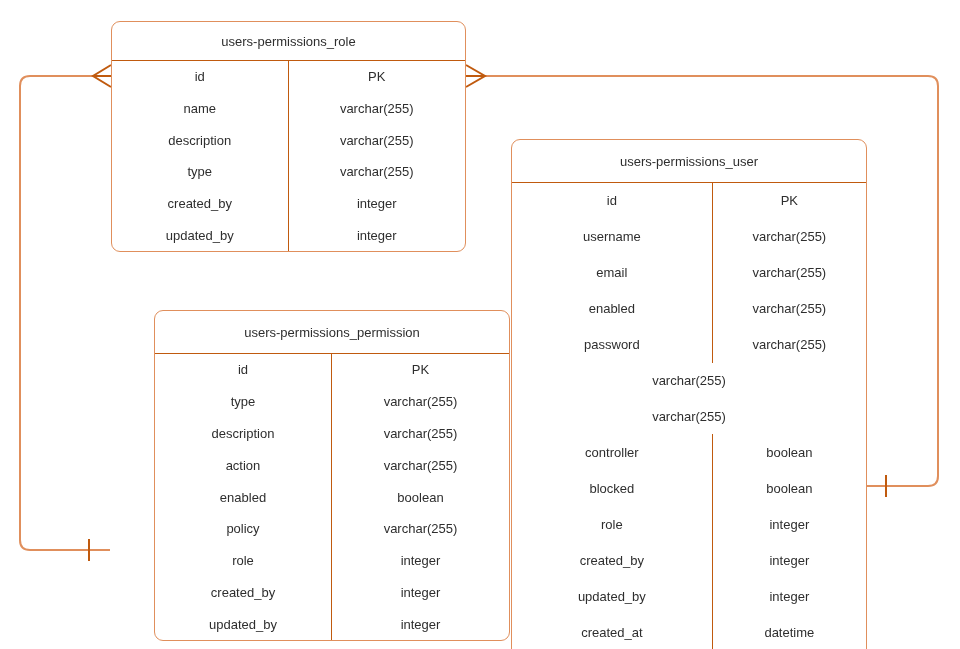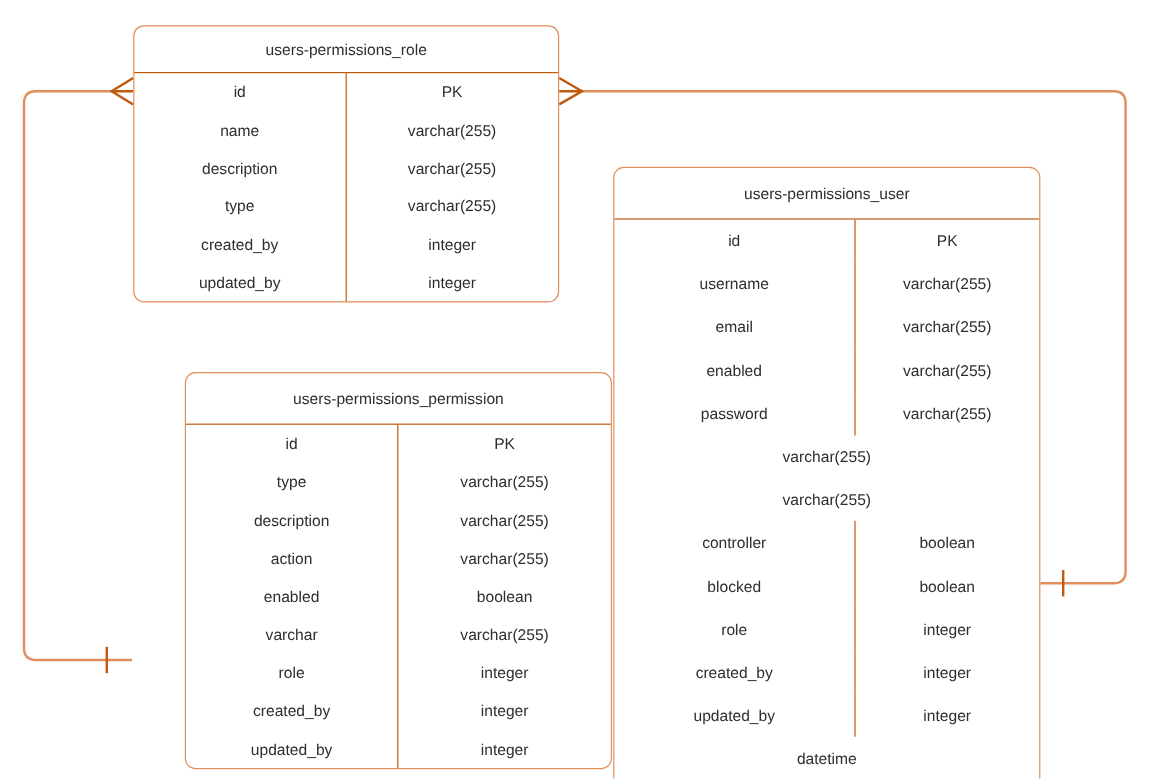--- a/index.html
+++ b/index.html
@@ -169,21 +169,21 @@
           <div class="cell cell-name">action</div>
           <div class="cell cell-type">varchar(255)</div>
         </div>
 
         <div class="field-row">
           <div class="cell cell-name">enabled</div>
           <div class="cell cell-type">boolean</div>
         </div>
 
         <div class="field-row">
-          <div class="cell cell-name">varchar</div>
+          <div class="cell cell-name">policy</div>
           <div class="cell cell-type">varchar(255)</div>
         </div>
 
         <div class="field-row">
           <div class="cell cell-name">role</div>
           <div class="cell cell-type">integer</div>
         </div>
 
         <div class="field-row">
           <div class="cell cell-name">created_by</div>
@@ -253,20 +253,21 @@
           <div class="cell cell-name">created_by</div>
           <div class="cell cell-type">integer</div>
         </div>
 
         <div class="field-row">
           <div class="cell cell-name">updated_by</div>
           <div class="cell cell-type">integer</div>
         </div>
 
         <div class="field-row">
+          <div class="cell cell-name">created_at</div>
           <div class="cell cell-type">datetime</div>
         </div>
 
         <div class="field-row">
           <div class="cell cell-type">datetime</div>
         </div>
       </div>
   </div>
 
 </div>

